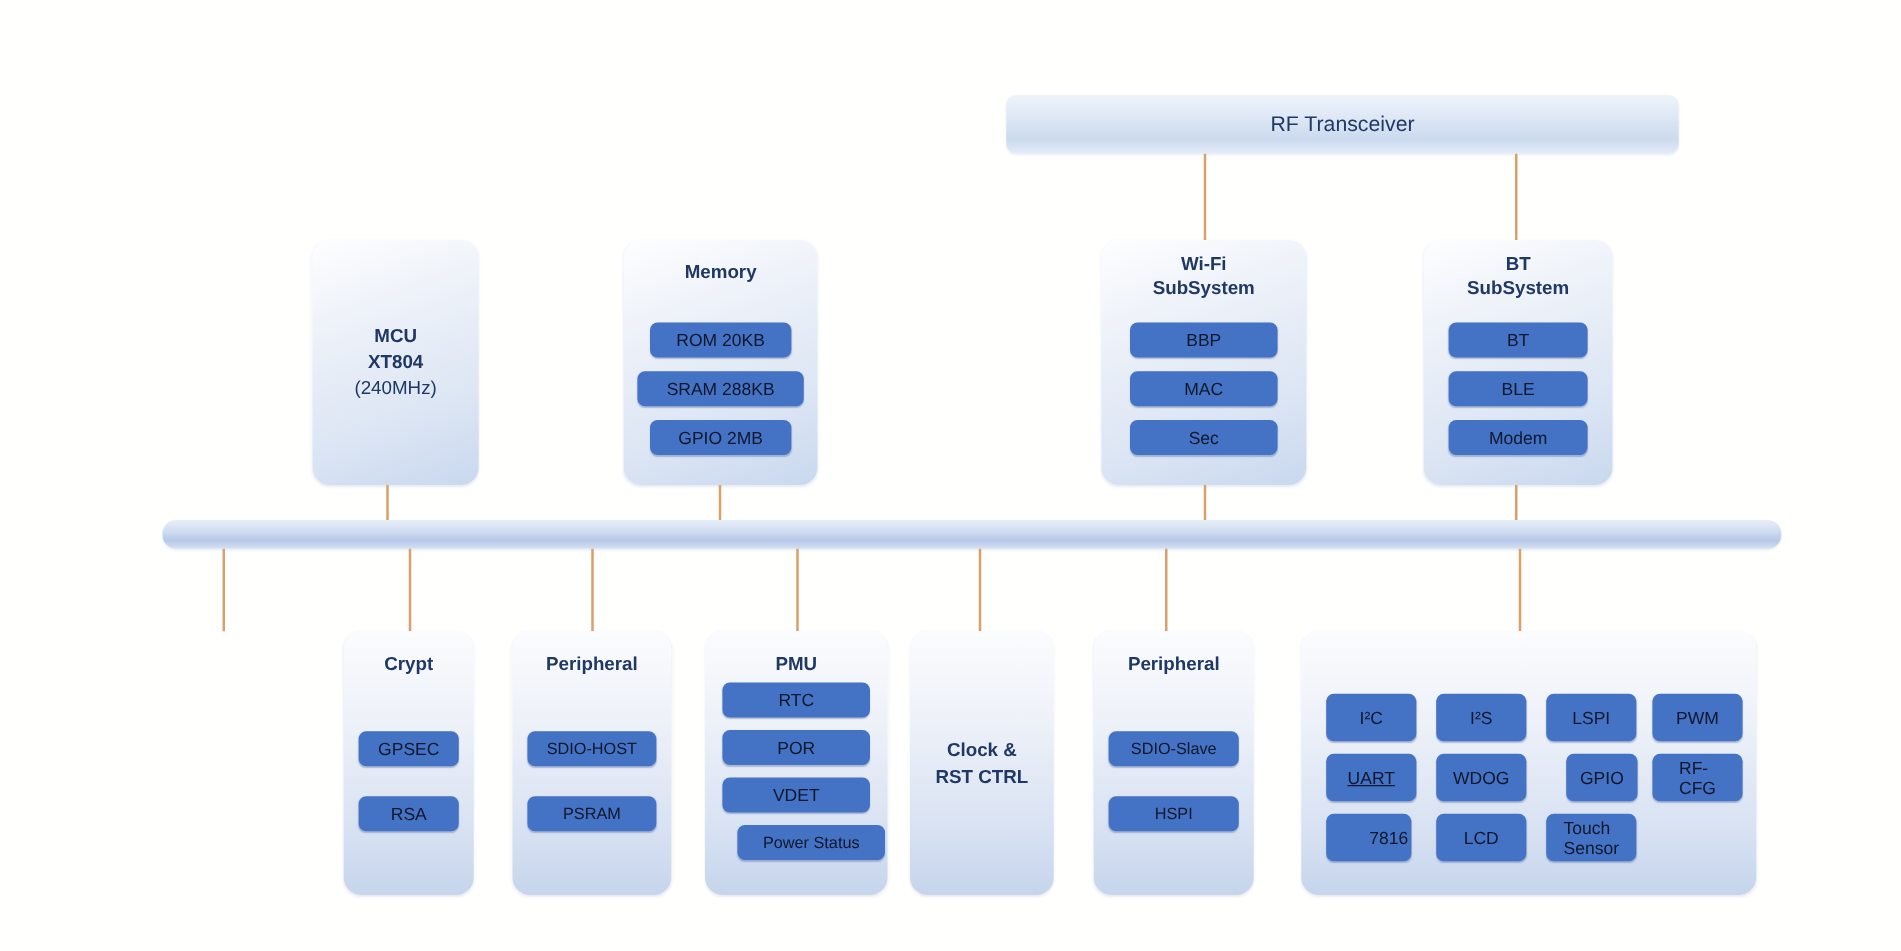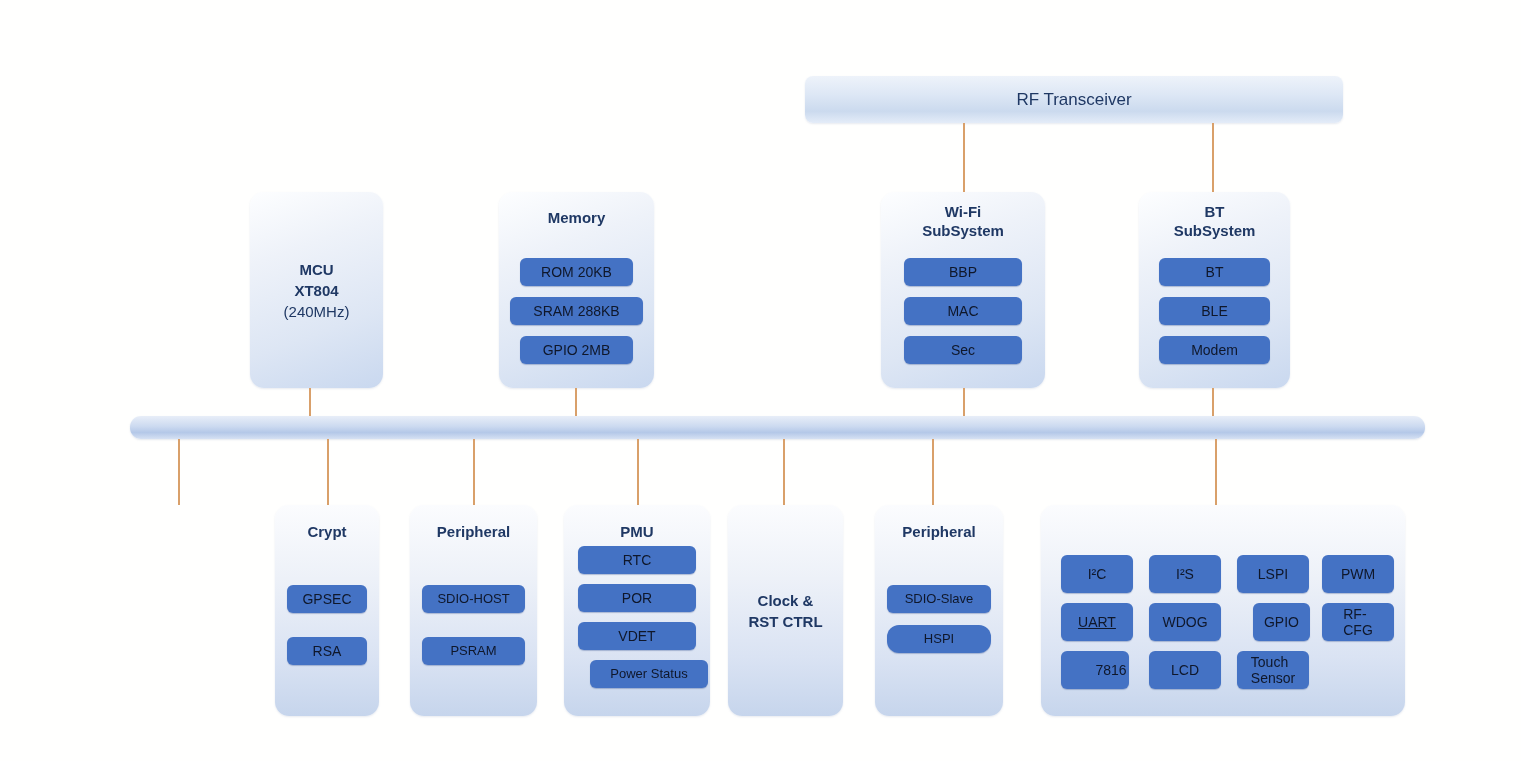--- a/index.html
+++ b/index.html
@@ -190,21 +190,21 @@
   </div>
 
   <div class="card flat" style="left:728px; top:505px; width:115px; height:211px;">
     <div class="card-center-label">Clock &amp;
 RST CTRL</div>
   </div>
 
   <div class="card flat" style="left:875px; top:505px; width:128px; height:211px;">
     <div class="card-title" style="top:17px;">Peripheral</div>
     <div class="pill small" style="left:12px; top:80px; width:104px; height:28px;">SDIO-Slave</div>
-    <div class="pill small" style="left:12px; top:120px; width:104px; height:28px;border-radius:12px;">HSPI</div>
+    <div class="pill small" style="left:12px; top:132px; width:104px; height:28px;">HSPI</div>
   </div>
 
   <div class="card flat" style="left:1041px; top:505px; width:364px; height:211px;">
 
     <div class="pill" style="left:20px; top:50px; width:72px; height:38px;">I²C</div>
     <div class="pill" style="left:108px; top:50px; width:72px; height:38px;">I²S</div>
     <div class="pill" style="left:196px; top:50px; width:72px; height:38px;">LSPI</div>
     <div class="pill" style="left:281px; top:50px; width:72px; height:38px;">PWM</div>
 
     <div class="pill" style="left:20px; top:98px; width:72px; height:38px;text-decoration:underline;">UART</div>

